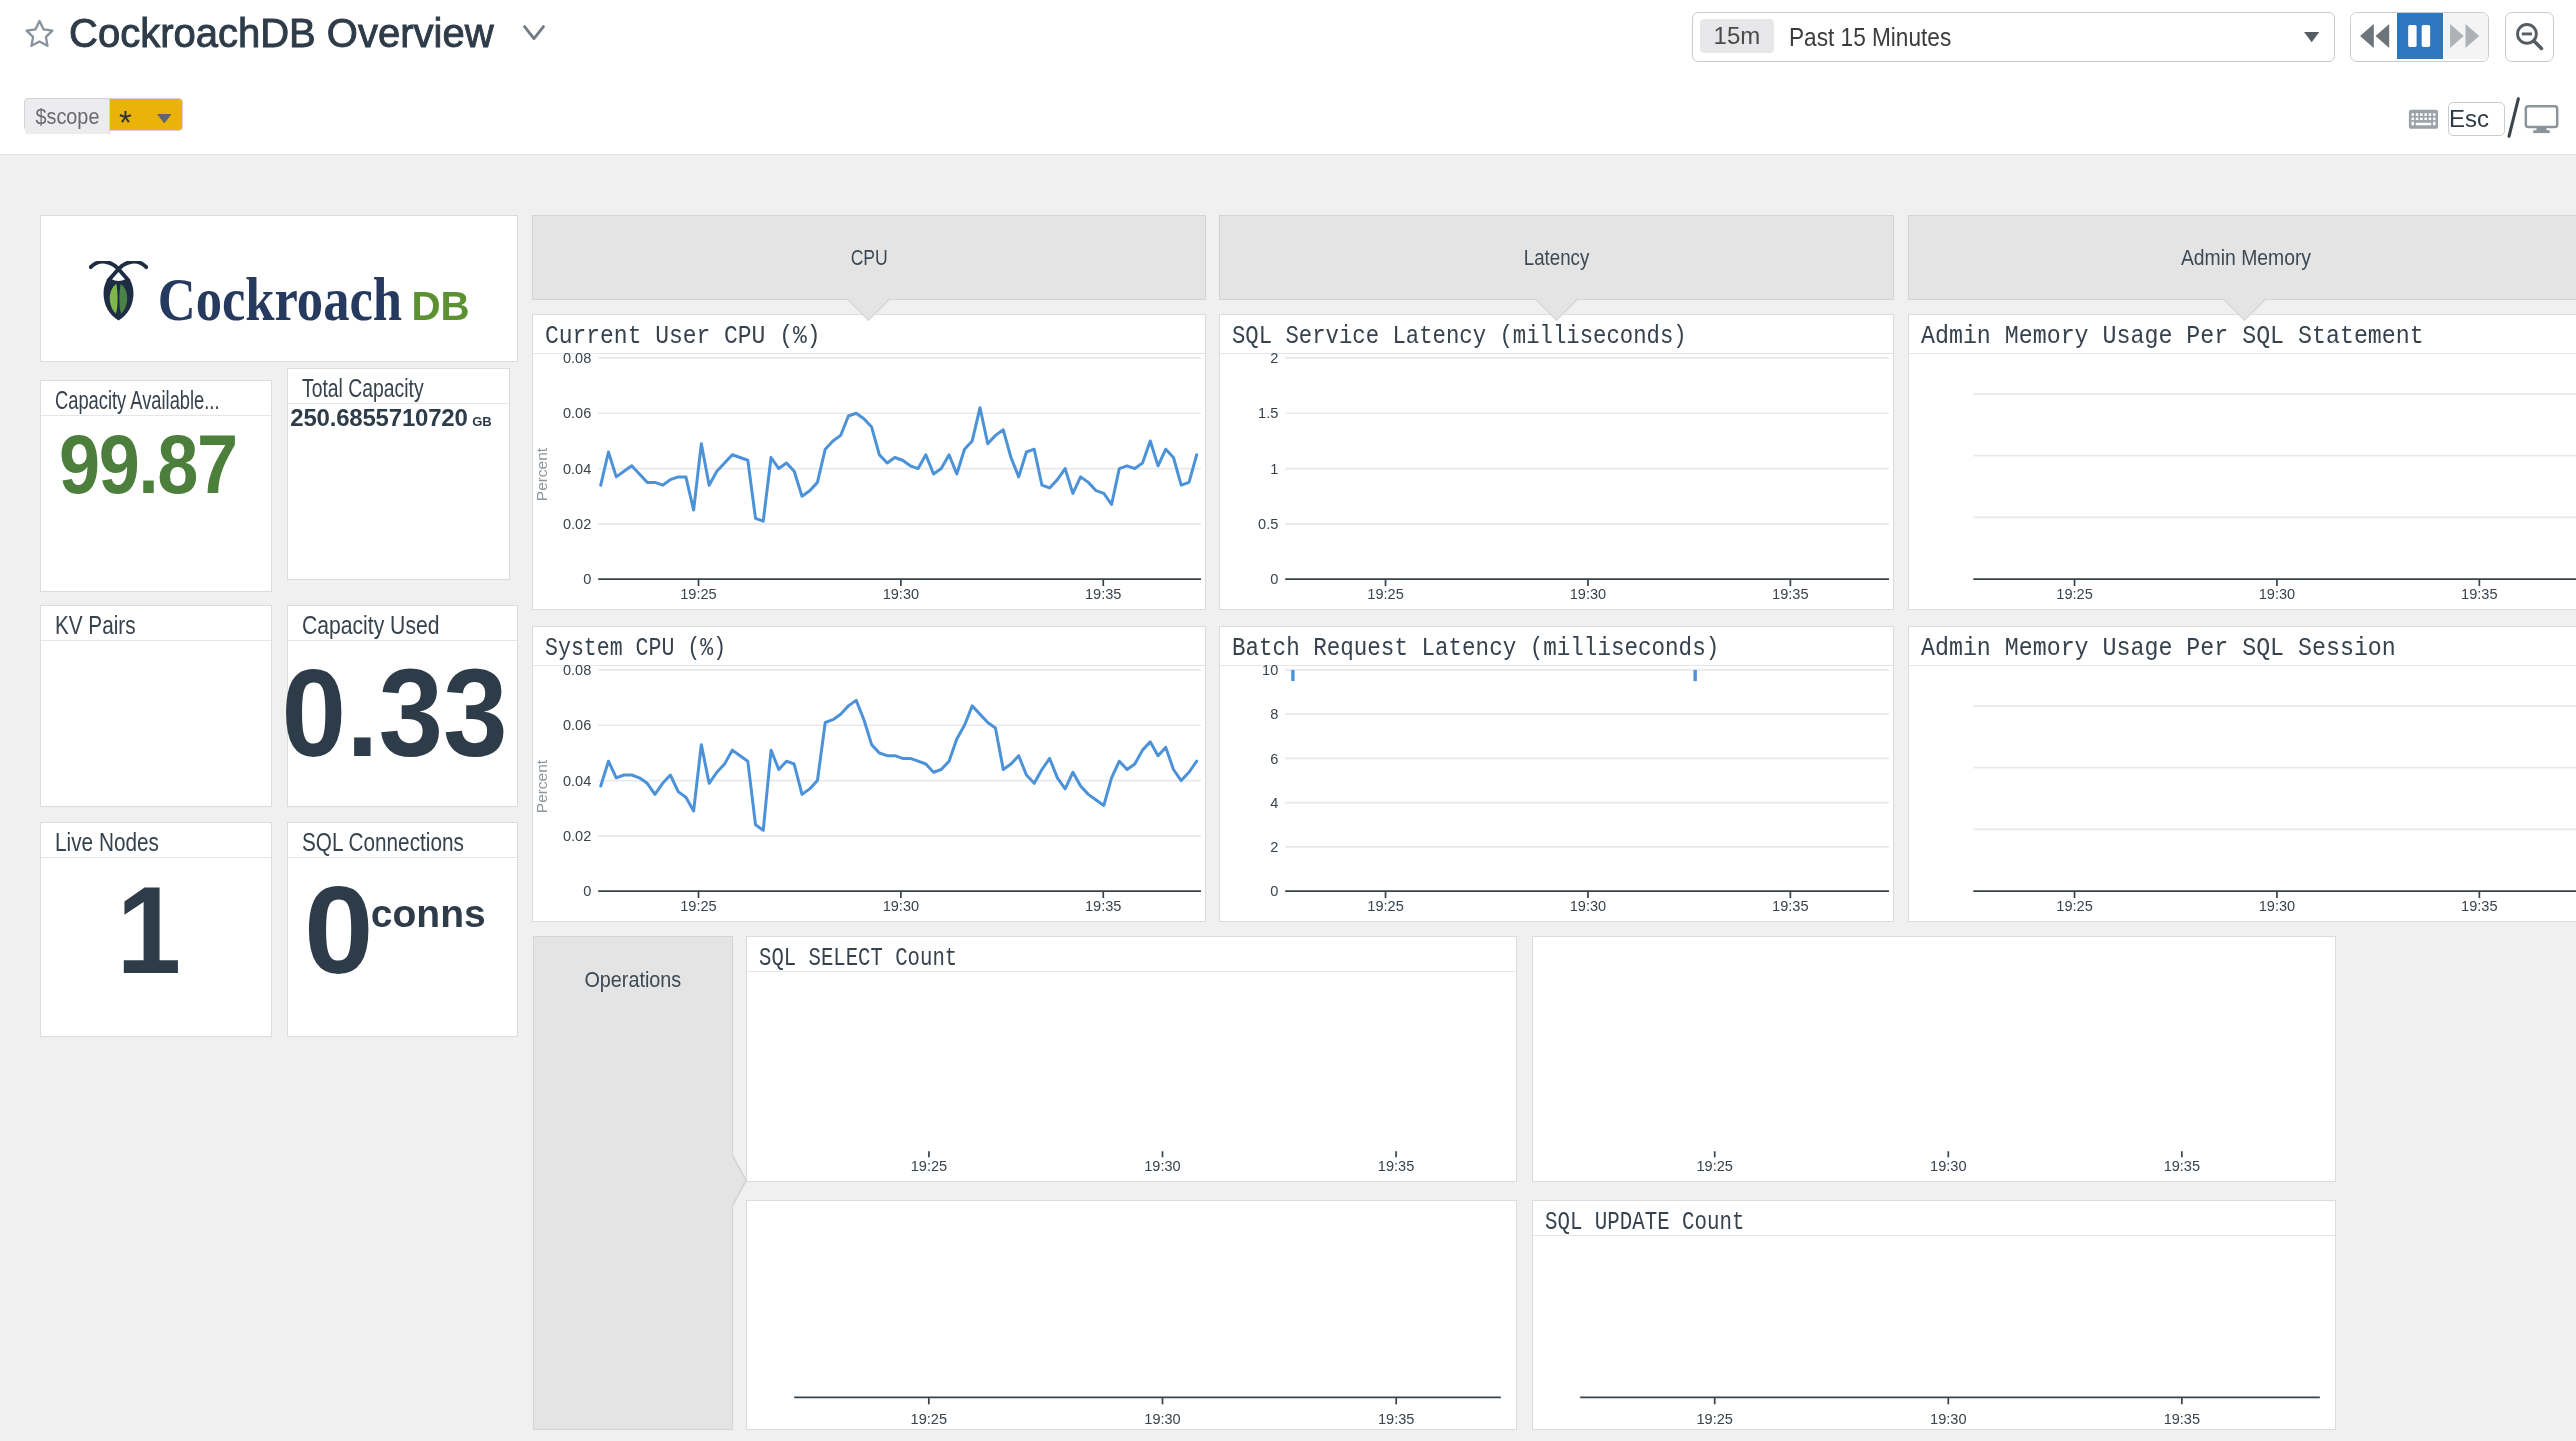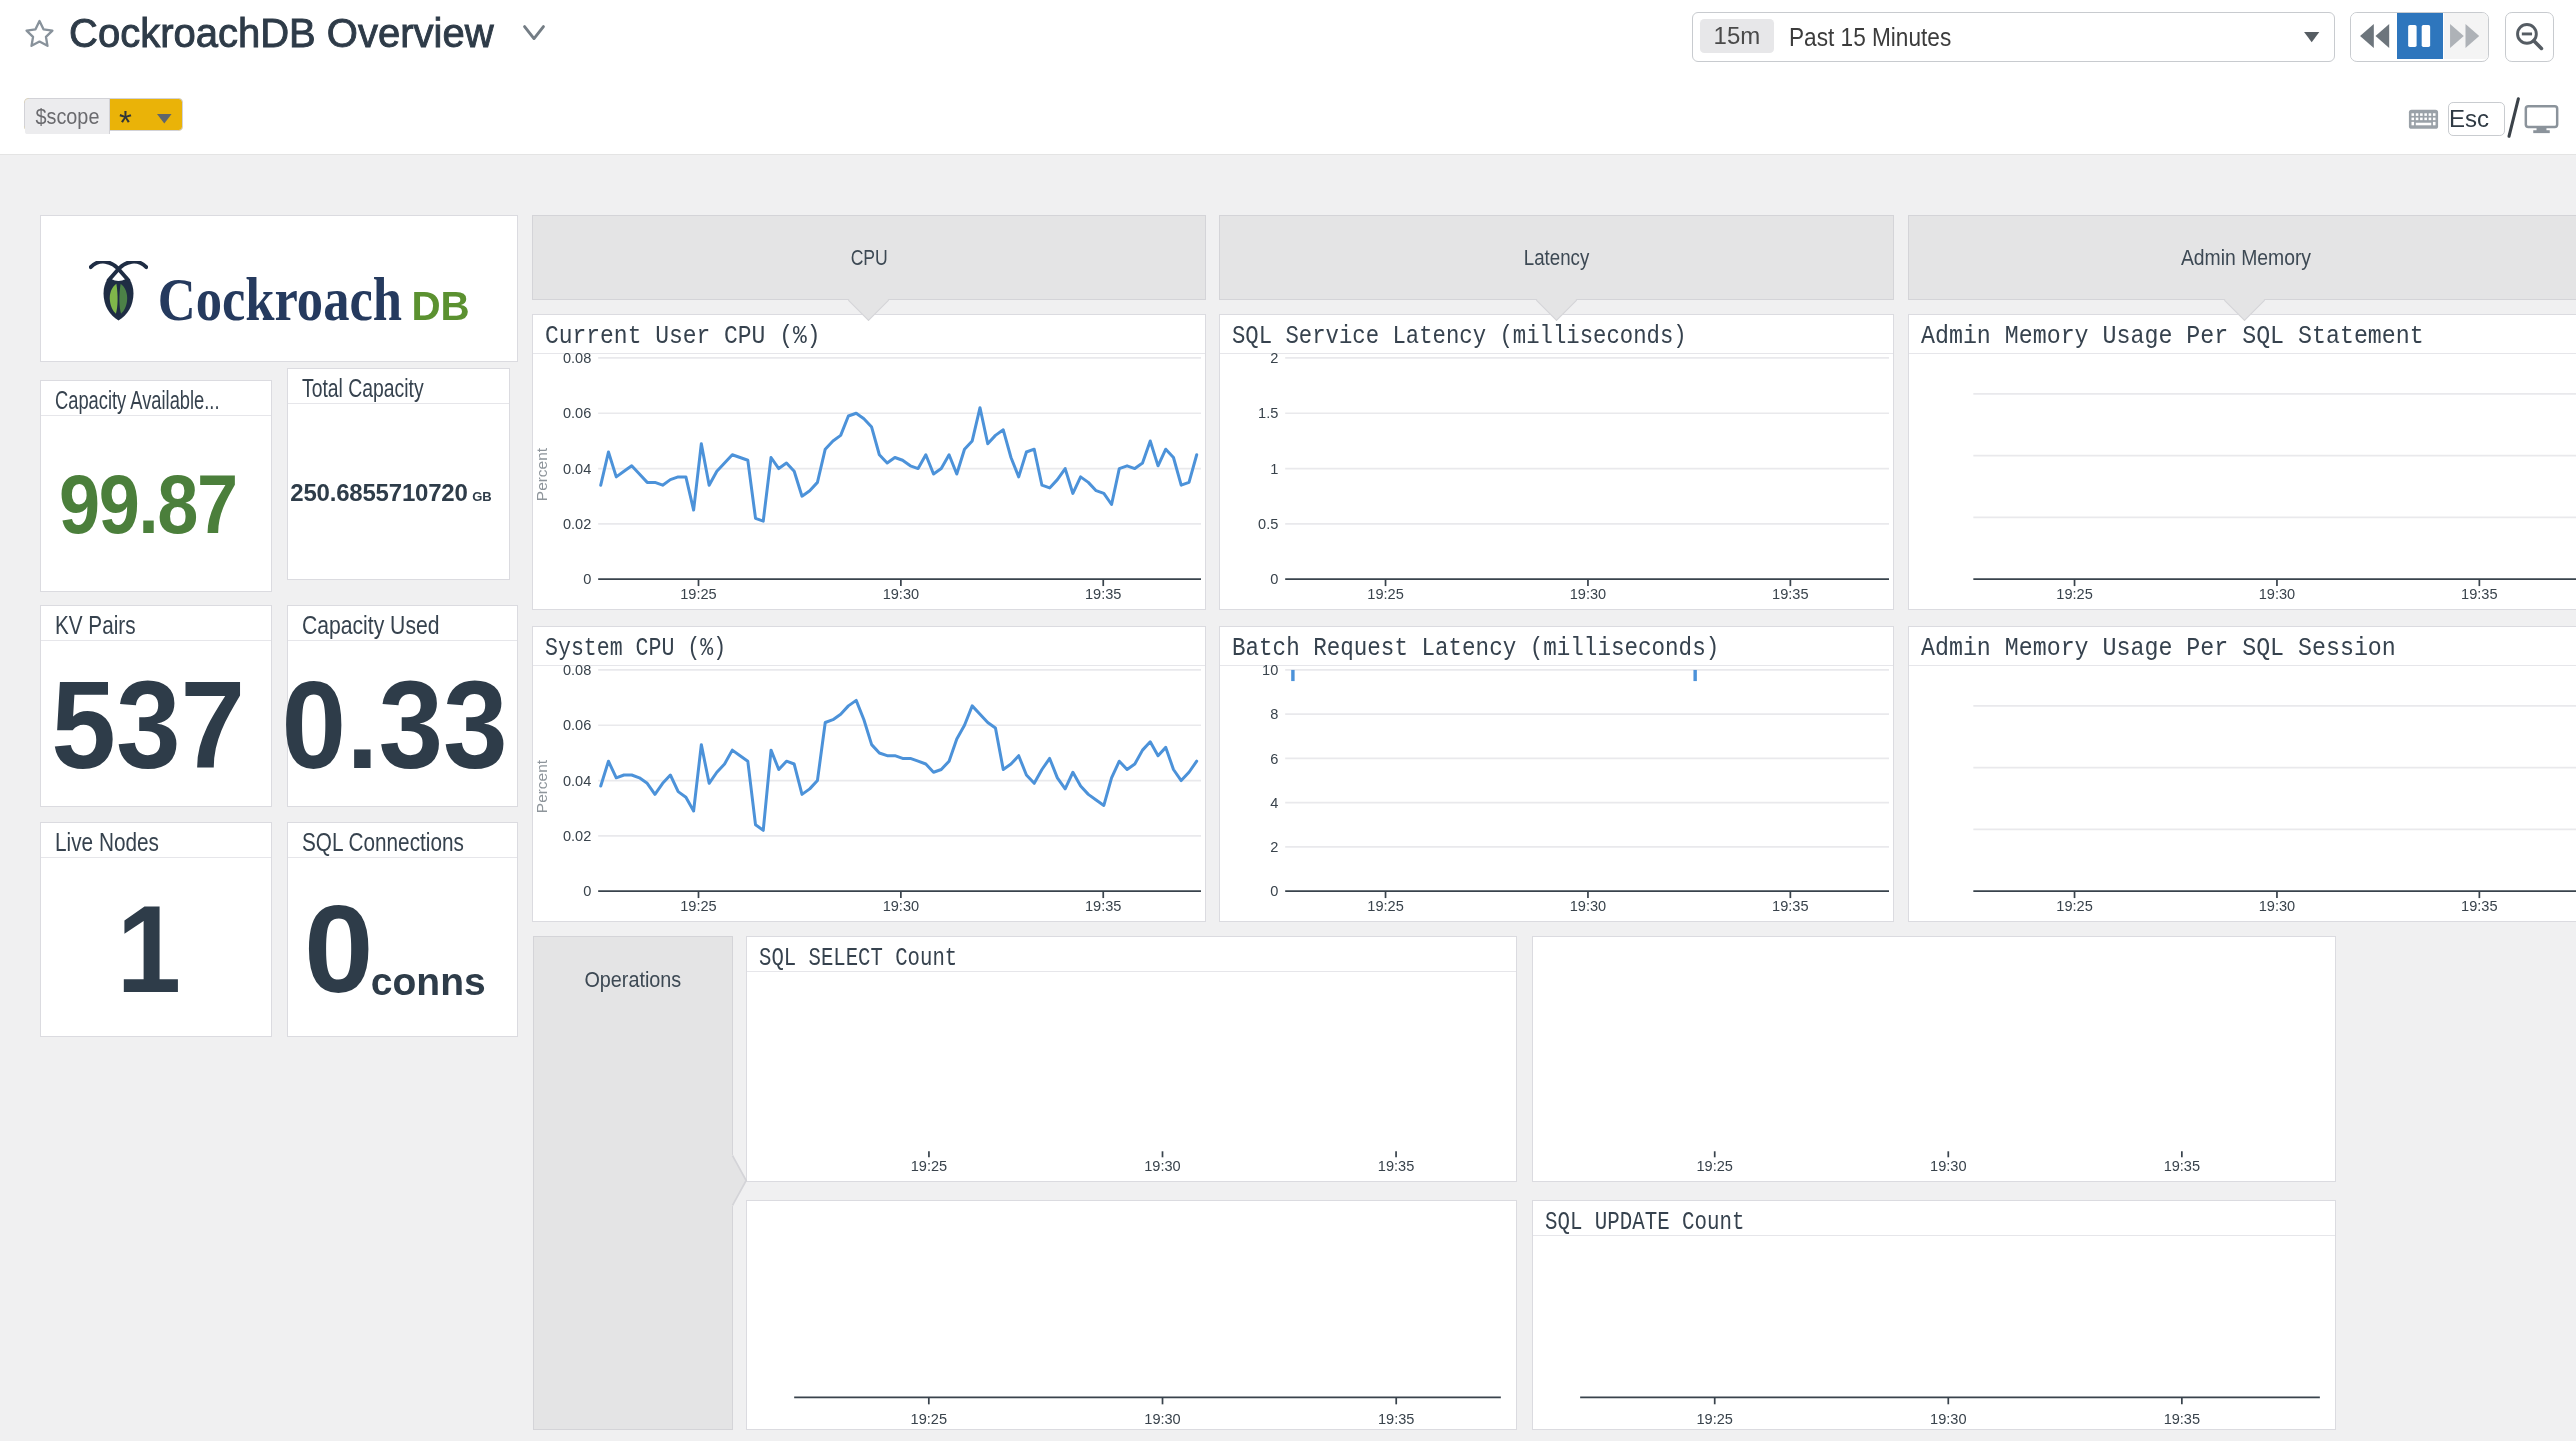--- a/index.html
+++ b/index.html
@@ -1,20 +1,20 @@
 <!DOCTYPE html>
 <html style="font-size:13.7px"><head><meta charset="utf-8"><style>
 * { margin:0; padding:0; box-sizing:border-box; }
 html,body { width:2576px; height:1441px; background:#fff; font-family:"Liberation Sans", sans-serif; overflow:hidden; }
 .abs { position:absolute; }
 #content { position:absolute; left:0; top:154px; width:2576px; height:1287px; background:#f0f0f1; border-top:1.7px solid #e4e4e4; }
 .card { position:absolute; background:#fff; border:1.7px solid #dbdbe0; }
 .ctitle { position:absolute; left:0; top:0; width:100%; border-bottom:1.7px solid #e6e6ea; color:#36424e; font-size:26.6px; line-height:26.6px; padding:7.7px 0 0 12px; white-space:nowrap; overflow:hidden;font-family:Liberation Mono, monospace; }
 .stitle { position:absolute; left:0; top:0; width:100%; height:35px; border-bottom:1.7px solid #e6e6ea; color:#36424e; font-size:26px; line-height:26px; padding:6px 0 0 13.7px; white-space:nowrap; overflow:hidden; }
-.sval { position:absolute; left:0; top:35px; width:100%; padding-right:15.4px; display:flex; align-items:center; justify-content:center; color:#2e3c49; font-weight:bold; }
+.sval { position:absolute; left:0; top:35px; width:100%; padding-right:15.4px; display:flex; align-items:flex-start; justify-content:center; color:#2e3c49; font-weight:bold; }
 .ghead { position:absolute; background:#e4e4e5; border:1.7px solid #d4d4d8; color:#3d4954; font-size:22px; display:flex; align-items:center; justify-content:center; }
 .tick { font-size:17px; fill:#39434c; font-family:"Liberation Sans",sans-serif; }
 .ylab { font-size:18px; fill:#8e959b; font-family:"Liberation Sans",sans-serif; }
 svg { overflow:visible; }
 </style></head><body>
 <svg class="abs" style="left:23px;top:14.6px" width="33" height="38" viewBox="0 0 24 24">
 <path d="M12 2.6 L14.9 8.6 L21.4 9.5 L16.7 14.1 L17.8 20.6 L12 17.5 L6.2 20.6 L7.3 14.1 L2.6 9.5 L9.1 8.6 Z" fill="none" stroke="#88929b" stroke-width="1.7" stroke-linejoin="round"></path>
   </svg>
 <div class="abs" style="left:69px;top:11px;font-size:40px;color:#2e3b48;-webkit-text-stroke:0.9px #2e3b48">CockroachDB Overview</div>
 <svg class="abs" style="left:522px;top:24px" width="24" height="20.6" viewBox="0 0 28 24">
@@ -108,23 +108,20 @@
     </div>
   </div>
 <div class="card" style="left:287px;top:368px;width:223px;height:212px">
     <div class="stitle"><span style="display:inline-block;transform:scaleX(0.745);transform-origin:0 50%">Total Capacity</span></div>
     <div class="sval " style="height:177px">
       <span style="font-size:24px;letter-spacing:-0.2px">250.6855710720 <span style="font-size:13px">GB</span></span>
     </div>
   </div>
 <div class="card" style="left:40px;top:605px;width:232px;height:202px">
     <div class="stitle"><span style="display:inline-block;transform:scaleX(0.796);transform-origin:0 50%">KV Pairs</span></div>
-    <div class="sval " style="height:166px">
-      <span style="font-size:125px;display:inline-block;transform:scaleX(.93)">537</span>
-    </div>
   </div>
 <div class="card" style="left:287px;top:605px;width:231px;height:202px">
     <div class="stitle"><span style="display:inline-block;transform:scaleX(0.813);transform-origin:0 50%">Capacity Used</span></div>
     <div class="sval " style="height:166px">
       <span style="font-size:125px;display:inline-block;transform:scaleX(.93)">0.33</span>
     </div>
   </div>
 <div class="card" style="left:40px;top:822px;width:232px;height:215px">
     <div class="stitle"><span style="display:inline-block;transform:scaleX(0.799);transform-origin:0 50%">Live Nodes</span></div>
     <div class="sval " style="height:180px">

